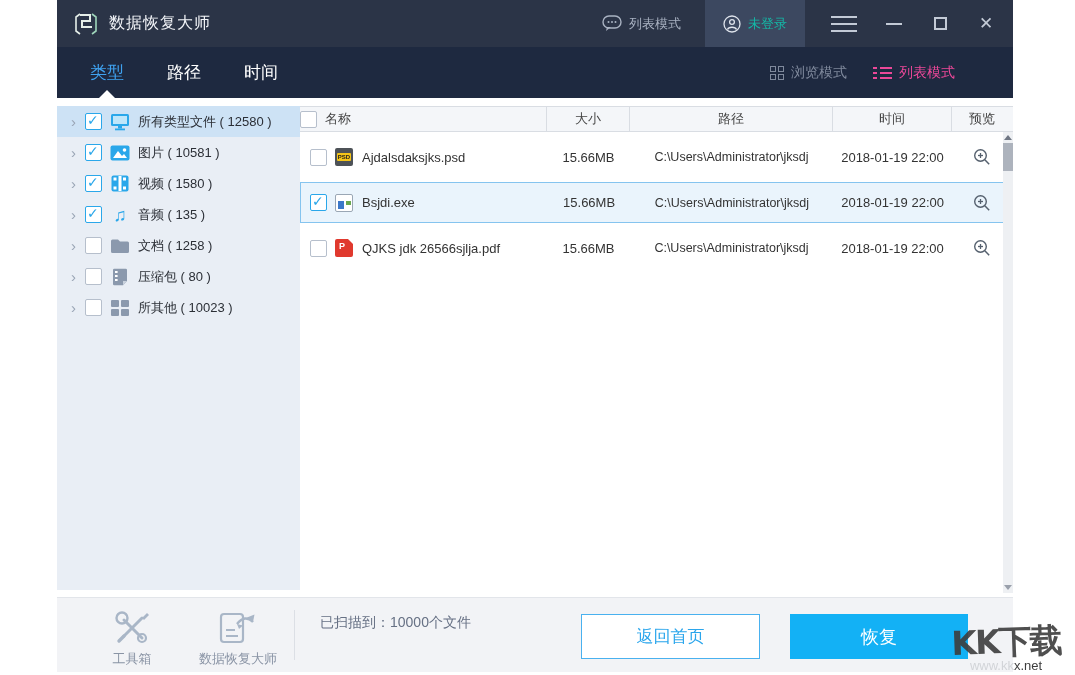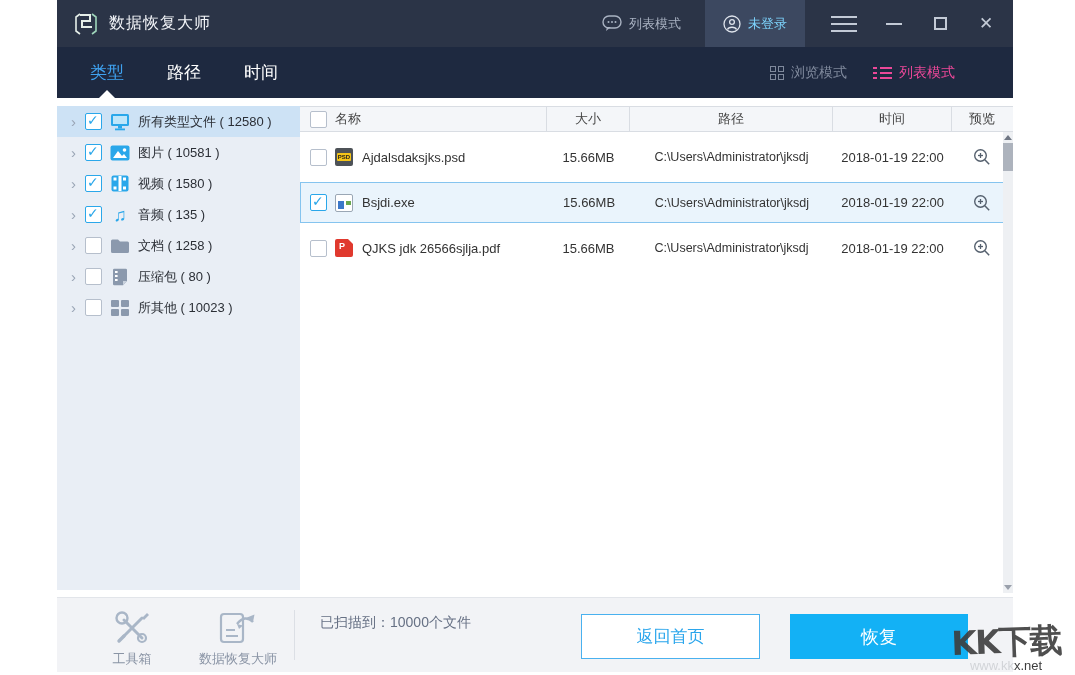--- a/index.html
+++ b/index.html
@@ -9,21 +9,21 @@
     -webkit-font-smoothing:antialiased;
   }
   .app{position:absolute;left:57px;top:0;width:956px;height:672px;background:#fff;}
 
   
   .titlebar{height:47px;background:#2b3447;display:flex;align-items:center;padding:0 0 0 16px;box-sizing:border-box;}
   .logo{width:26px;height:26px;margin-right:10px;flex:0 0 auto;}
   .app-title{color:#f2f4f8;font-size:16px;letter-spacing:1px;}
   .tb-spacer{flex:1;}
   .tb-online{display:flex;align-items:center;gap:7px;color:#a9b2c2;font-size:13px;margin-right:24px;cursor:pointer;}
-  .tb-login{height:47px;display:flex;align-items:center;gap:7px;background:#3c4860;color:#7dd3fc;font-size:13px;padding:0 18px;cursor:pointer;}
+  .tb-login{height:47px;display:flex;align-items:center;gap:7px;background:#3c4860;color:#14b8a6;font-size:13px;padding:0 18px;cursor:pointer;}
   .tb-burger{margin-left:22px;display:flex;flex-direction:column;gap:5px;cursor:pointer;padding:4px;}
   .tb-burger span{display:block;width:26px;height:2px;background:#c3cad6;}
   .tb-btn{margin-left:20px;width:26px;height:26px;display:flex;align-items:center;justify-content:center;color:#c3cad6;cursor:pointer;}
   .tb-min{width:16px;height:2px;background:#c3cad6;}
   .tb-max{width:13px;height:13px;border:2px solid #c3cad6;box-sizing:border-box;}
   .tb-close{font-size:17px;line-height:1;margin-right:14px;}
 
   
   .navbar{height:51px;background:#1e2940;display:flex;align-items:center;position:relative;padding-left:33px;box-sizing:border-box;}
   .tab{font-size:17px;color:#fff;margin-right:43px;cursor:pointer;}
@@ -56,21 +56,21 @@
   .tree-ico{width:20px;height:18px;margin-right:8px;flex:0 0 auto;display:flex;align-items:center;justify-content:center;}
   .tree-label{font-size:13px;color:#2b2f36;white-space:nowrap;}
   .music-glyph{font-size:18px;color:#2aa7ea;line-height:1;}
   .grid4{display:grid;grid-template-columns:8px 8px;grid-gap:2px;}
   .grid4 i{width:8px;height:7px;background:#8b99ad;border-radius:1px;display:block;}
 
   
   .table{position:absolute;left:243px;right:0;top:0;bottom:0;}
   .thead{margin-top:8px;height:26px;background:#f4f6f9;border-top:1px solid #d9dde3;border-bottom:1px solid #d9dde3;display:flex;align-items:center;font-size:13px;color:#444;box-sizing:border-box;}
   .th{display:flex;align-items:center;justify-content:center;height:100%;border-right:1px solid #d9dde3;box-sizing:border-box;}
-  .th.name{width:247px;justify-content:flex-start;padding-left:10px;box-sizing:border-box;}
+  .th.name{width:247px;justify-content:flex-start;box-sizing:border-box;}
   .th.size{width:83px;}
   .th.path{width:203px;}
   .th.time{width:119px;}
   .th.preview{width:60px;border-right:none;}
   .th .cb{margin-right:8px;}
   .trow{height:40px;display:flex;align-items:center;margin-top:5px;font-size:13px;color:#333;box-sizing:border-box;cursor:default;}
   .trow:first-of-type{margin-top:4px;}
   .trow.selected{background:#eaf4fc;border:1px solid #85c4ef;height:41px;}
   .td{display:flex;align-items:center;justify-content:center;}
   .td.name{width:247px;justify-content:flex-start;padding-left:10px;box-sizing:border-box;}

